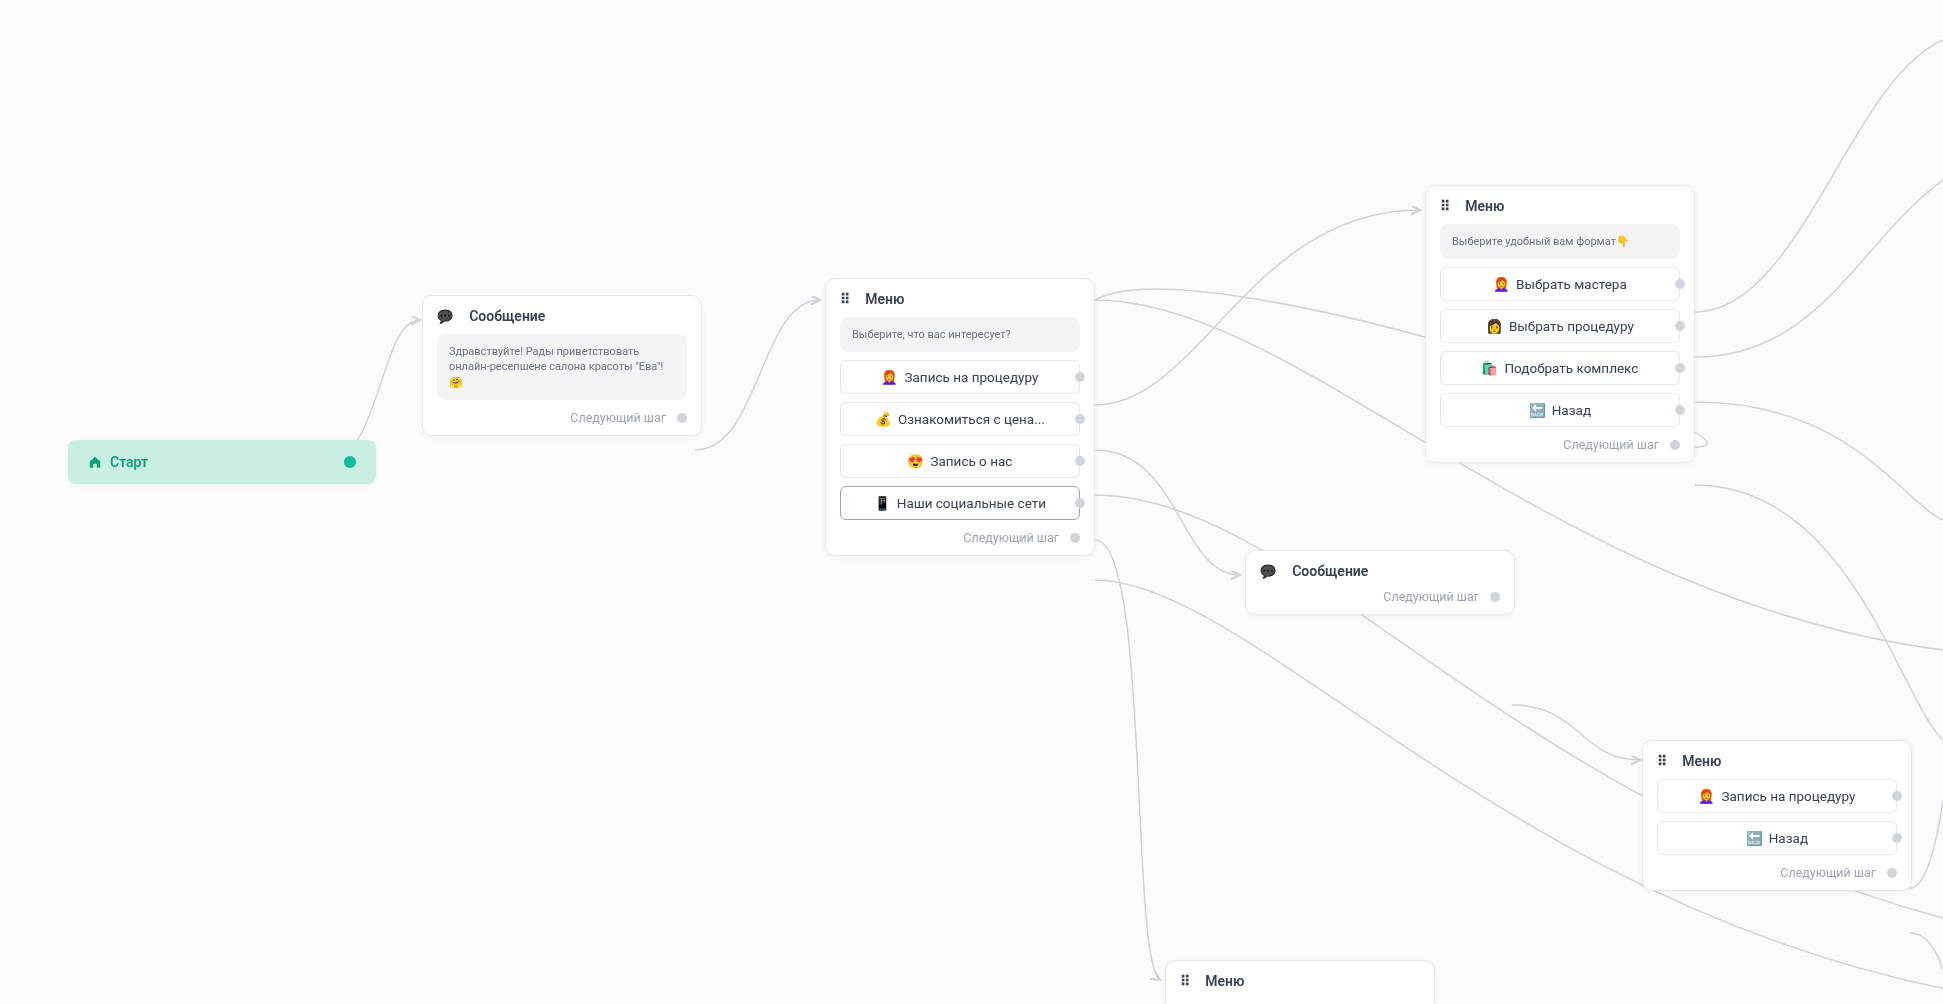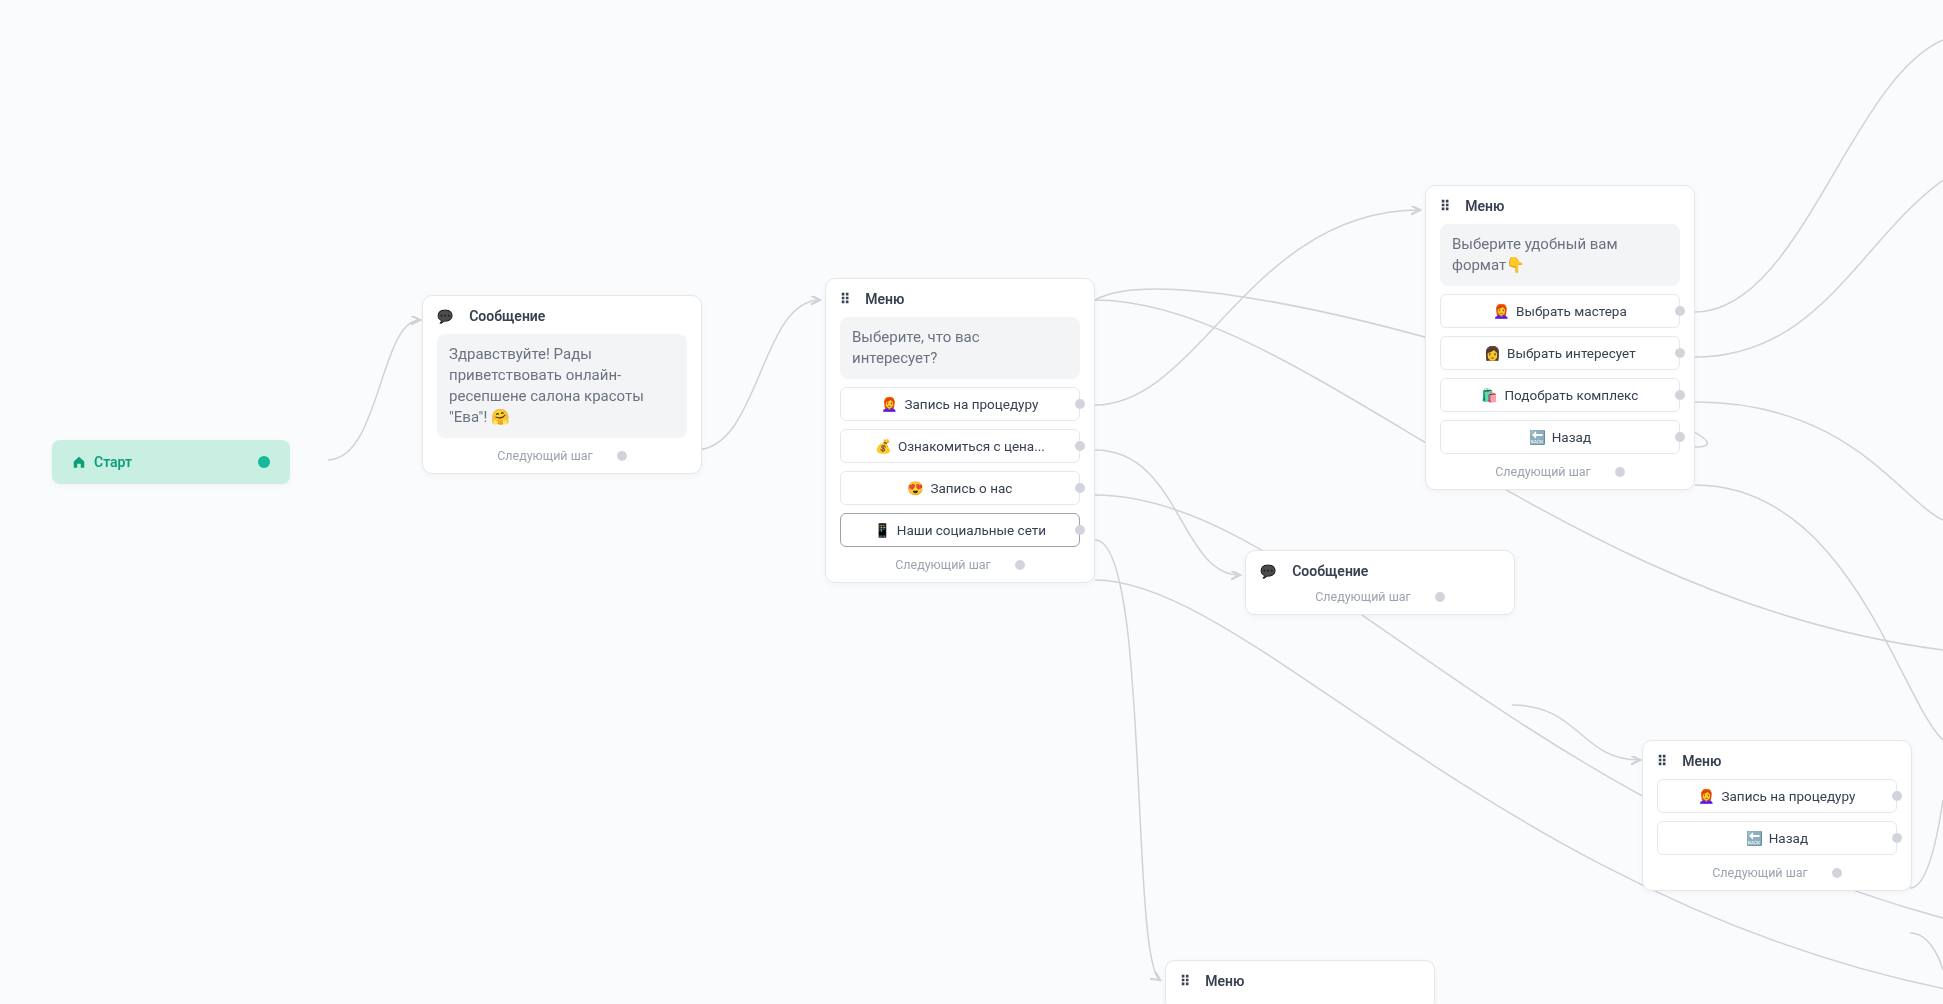--- a/index.html
+++ b/index.html
@@ -60,29 +60,29 @@
     gap: 16px;
     font-weight: 600;
     color: #374151;
     margin-bottom: 10px;
   }
   .node-header .hicon { font-size: 14px; color: #374151; }
   .msg-body {
     background: #f3f4f6;
     border-radius: 8px;
     padding: 10px 12px;
-    font-size: 15px;
+    font-size: 11px;
     color: #6b7280;
     line-height: 1.4;
   }
   .next-step {
     display: flex;
-    justify-content: center;
-    align-items: center;
-    gap: 24px;
+    justify-content: flex-end;
+    align-items: center;
+    gap: 11px;
     margin-top: 10px;
     font-size: 12.5px;
     color: #9ca3af;
   }
   .port-out {
     width: 10px; height: 10px;
     background: #d1d5db;
     border-radius: 50%;
   }
   .menu-btn {
@@ -161,21 +161,21 @@
 
     <path d="M 1695 485 C 1850 485, 1900 700, 1943 740"></path>
 
     <path d="M 1910 888 C 1930 888, 1940 820, 1943 800"></path>
 
     <path d="M 1910 933 C 1930 933, 1940 960, 1943 970"></path>
 
     <path d="M 1095 300 C 1300 300, 1550 600, 1943 650"></path>
   </svg>
 
-  <div class="node node-start" style="left:52px; top:440px; width:238px;">
+  <div class="node node-start" style="left:68px; top:440px; width:308px;">
     <span class="home-icon">
       <svg viewBox="0 0 24 24">
           <path d="M3 11l9-8 9 8v10a1 1 0 0 1-1 1h-5v-7h-6v7H4a1 1 0 0 1-1-1z" fill="#0d9e7a"></path>
         </svg>
     </span>
     <span>Старт</span>
     <span class="port"></span>
   </div>
 
   <div class="node" style="left:422px; top:295px; width:280px;">
@@ -228,21 +228,21 @@
       <span>Меню</span>
     </div>
     <div class="msg-body">Выберите удобный вам формат👇</div>
     <div class="menu-btn">
       <span>👩‍🦰</span>
       <span>Выбрать мастера</span>
       <span class="btn-port"></span>
     </div>
     <div class="menu-btn">
       <span>👩</span>
-      <span>Выбрать интересует</span>
+      <span>Выбрать процедуру</span>
       <span class="btn-port"></span>
     </div>
     <div class="menu-btn">
       <span>🛍️</span>
       <span>Подобрать комплекс</span>
       <span class="btn-port"></span>
     </div>
     <div class="menu-btn">
       <span>🔙</span>
       <span>Назад</span>

